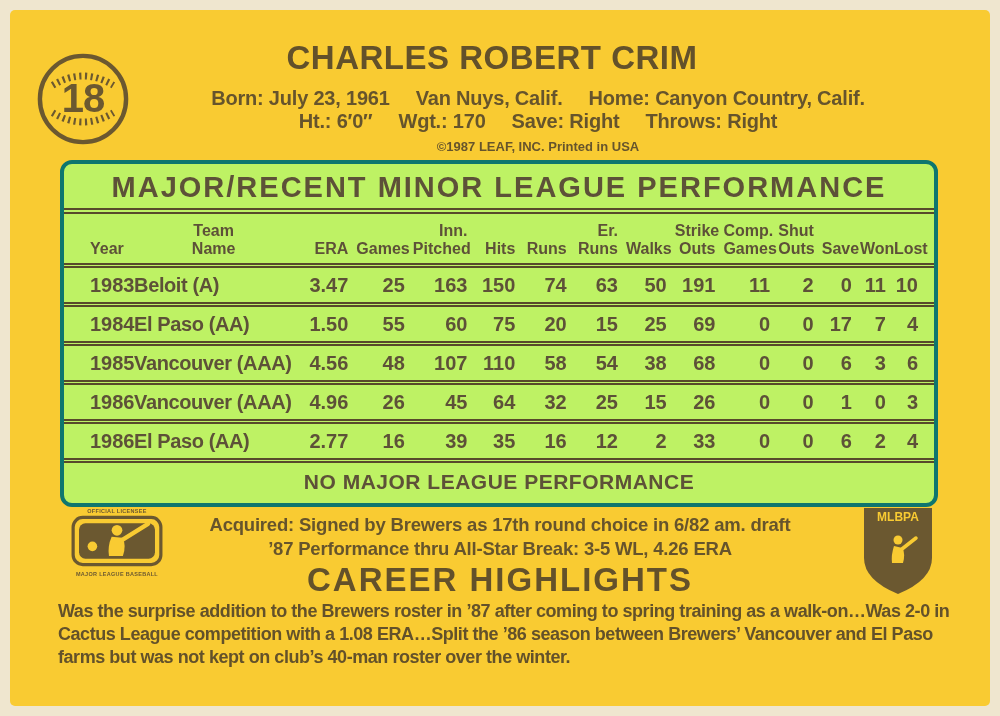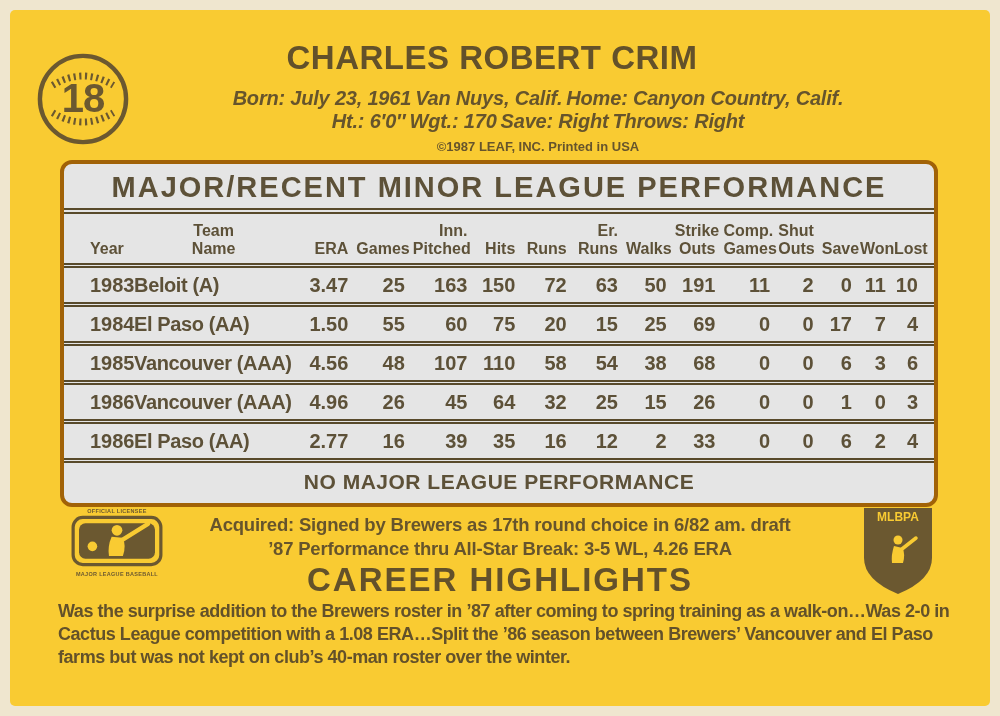--- a/index.html
+++ b/index.html
@@ -10,26 +10,26 @@
 
   
   .ball{position:absolute;left:26px;top:42px;width:94px;height:94px;}
   .ball svg{position:absolute;left:0;top:0;}
   .ball .num{position:absolute;left:0;top:24px;width:94px;text-align:center;
     font-size:40px;letter-spacing:-1px;color:#6b5830;}
   .player-name{position:absolute;left:0;right:16px;top:30px;text-align:center;
     font-size:33px;line-height:36px;letter-spacing:.5px;color:#63512a;}
   .bio{position:absolute;left:82px;right:6px;top:77px;text-align:center;
     font-size:20px;line-height:23px;letter-spacing:-.2px;color:#66542c;}
-  .bio .seg{display:inline-block;margin:0 2px;white-space:nowrap;font-style:italic;}
+  .bio .seg{display:inline-block;margin:0 13px;white-space:nowrap;}
   .copyright{margin-top:2px;font-size:13px;letter-spacing:0;}
 
   
-  .panel{position:absolute;left:50px;top:150px;width:870px;background:#e5e5e5;
-    border:4px solid #a16207;border-radius:12px;overflow:hidden;color:#5d5138;}
+  .panel{position:absolute;left:50px;top:150px;width:870px;background:#bef264;
+    border:4px solid #0f766e;border-radius:12px;overflow:hidden;color:#5d5138;}
   .panel-title{text-align:center;font-size:29px;line-height:34px;letter-spacing:2px;
     padding:6px 0 4px 0;border-bottom:6px double #584a2b;white-space:nowrap;color:#5d5138;}
   table.stats{width:100%;border-collapse:collapse;table-layout:fixed;}
   table.stats th{vertical-align:bottom;padding:8px 8px 5px 0;font-size:16px;line-height:18px;
     text-align:right;font-weight:bold;}
   table.stats th .h1{min-height:18px;}
   table.stats th.c0{text-align:left;padding-left:26px;padding-right:0;}
   table.stats th.c1{text-align:center;padding-right:0;}
   table.stats td{font-size:20px;line-height:22px;padding:6px 8px 6px 0;text-align:right;
     white-space:nowrap;}
@@ -162,21 +162,21 @@
             </tr>
           </thead>
         <tbody id="stats-body">
             <tr>
               <td class="c0">1983</td>
               <td class="c1">Beloit (A)</td>
               <td class="c2">3.47</td>
               <td class="c3">25</td>
               <td class="c4">163</td>
               <td class="c5">150</td>
-              <td class="c6">72</td>
+              <td class="c6">74</td>
               <td class="c7">63</td>
               <td class="c8">50</td>
               <td class="c9">191</td>
               <td class="c10">11</td>
               <td class="c11">2</td>
               <td class="c12">0</td>
               <td class="c13">11</td>
               <td class="c14">10</td>
             </tr>
             <tr>

